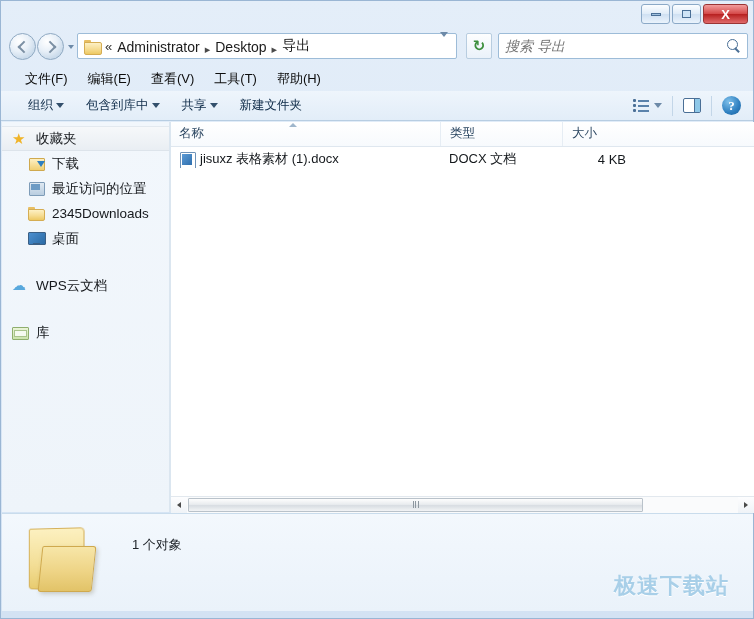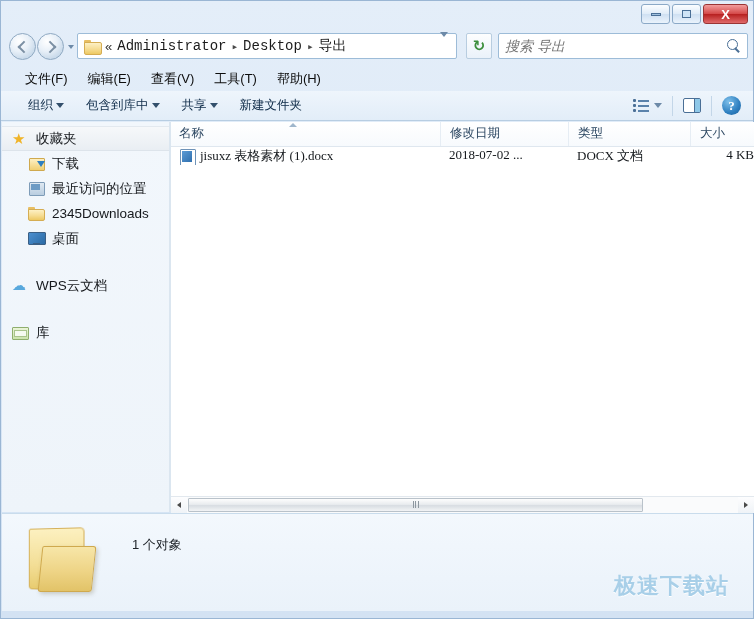--- a/index.html
+++ b/index.html
@@ -64,21 +64,21 @@
   }
   .folder-sm::before {
     content:""; position:absolute; left:0; top:0; width:7px; height:3px;
     background:#e8bf64; border-radius:1px 1px 0 0;
   }
   .folder-sm::after {
     content:""; position:absolute; left:0; top:2px; width:16px; height:11px;
     background: linear-gradient(180deg,#fdf0c4 0%,#f6dd94 55%,#edc963 100%);
     border: 1px solid #d5ad53; border-radius: 1px 2px 2px 2px;
   }
-  .crumbs { display: flex; align-items: center; font-size: 14px; color: #1b1b1b; white-space: nowrap; font-family: Liberation Mono, monospace; }
+  .crumbs { display: flex; align-items: flex-end; font-size: 14px; color: #1b1b1b; white-space: nowrap; }
   .crumb { padding: 1px 3px; }
   .sep { color: #4a4a4a; font-size: 11px; padding: 0 2px; }
   .ddots { color:#333; font-size: 13px; padding-right:2px; }
   .addr-caret { margin-left: auto; padding-right: 4px; }
 
   #refreshbtn {
     position: absolute; left: 465px; top: 4px; width: 26px; height: 26px;
     border: 1px solid #b8cde0; border-radius: 2px;
     background: linear-gradient(180deg,#fdfefe 0%,#eaf2fa 100%);
     display: flex; align-items: center; justify-content: center;
@@ -181,21 +181,21 @@
          display: flex; align-items: flex-end; }
   .col + .col { border-left: 1px solid #e6edf4; }
   .col.c-name { width: 269px; padding-left: 8px; }
   .col.c-date { width: 128px; }
   .col.c-type { width: 122px; }
   .col.c-size { width: 64px; text-align: right; }
   .sortmark {
     position: absolute; left: 118px; top: 1px; width:0;height:0;
     border-left:4px solid transparent;border-right:4px solid transparent;border-bottom:4px solid #9fb6cc;
   }
-  .frow { display: flex; align-items: flex-start; height: 24px; font-family: Liberation Serif, serif; }
+  .frow { display: flex; align-items: center; height: 24px; }
   .frow .cell { font-size: 13px; color: #14181c; padding-left: 9px; display:flex; align-items:center; gap:6px; white-space: nowrap; overflow: hidden; }
   .cell.c-name { width: 269px; }
   .cell.c-date { width: 128px; }
   .cell.c-type { width: 122px; }
   .cell.c-size { width: 64px; justify-content: flex-end; }
   .ic-docx { width:14px;height:15px;position:relative;flex:0 0 auto; }
   .ic-docx::before { content:""; position:absolute;left:0;top:0;width:14px;height:15px;
     background:#fff;border:1px solid #6f93b8;border-radius:1px; }
   .ic-docx::after { content:""; position:absolute;left:2px;top:2px;width:10px;height:11px;
     background:linear-gradient(135deg,#5d9bd5 0%,#2e6fae 100%); }
@@ -384,37 +384,33 @@
   </div>
 
   <div id="splitter"></div>
 
   <div id="content">
     <div id="colhead">
       <div class="col c-name">
         <span class="sortmark"></span>
         <span>名称</span>
       </div>
-      <div class="col c-date">
-        <span>修改日期</span>
-      </div>
       <div class="col c-type">
         <span>类型</span>
       </div>
       <div class="col c-size">
         <span>大小</span>
       </div>
     </div>
 
     <div class="frow">
       <div class="cell c-name">
         <span class="ic-docx"></span>
         <span>jisuxz 表格素材 (1).docx</span>
       </div>
-      <div class="cell c-date">2018-07-02 ...</div>
       <div class="cell c-type">DOCX 文档</div>
       <div class="cell c-size">4 KB</div>
     </div>
   </div>
 
   <div id="hscroll">
     <div class="sbarrow l">
         <b></b>
       </div>
     <div id="sbtrack">

